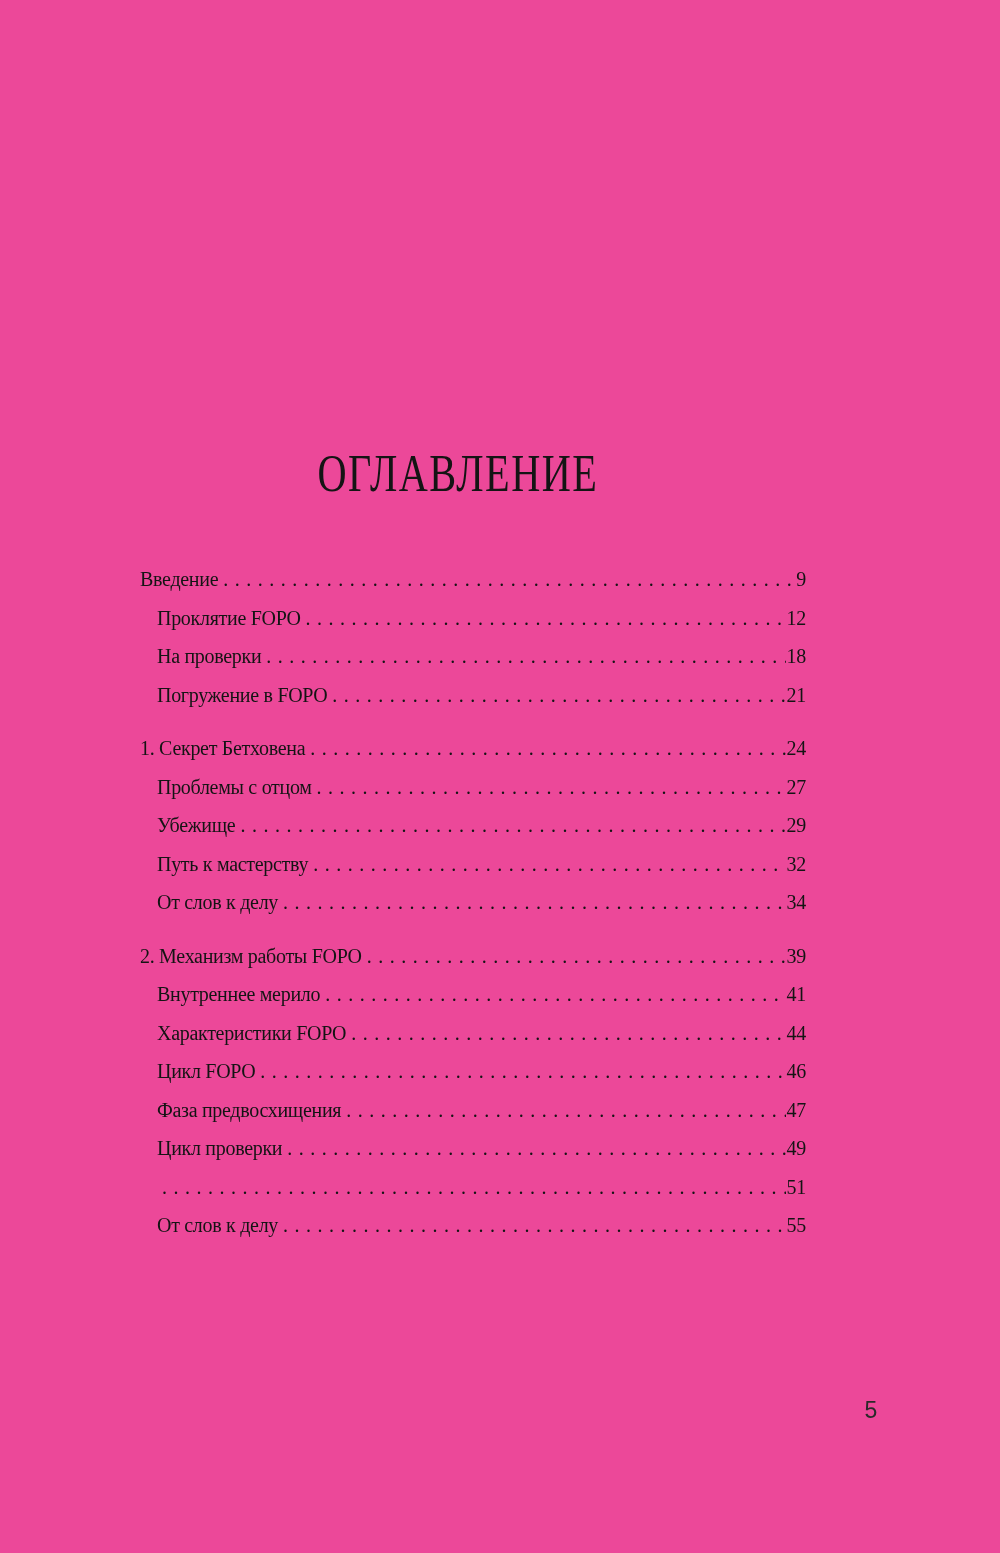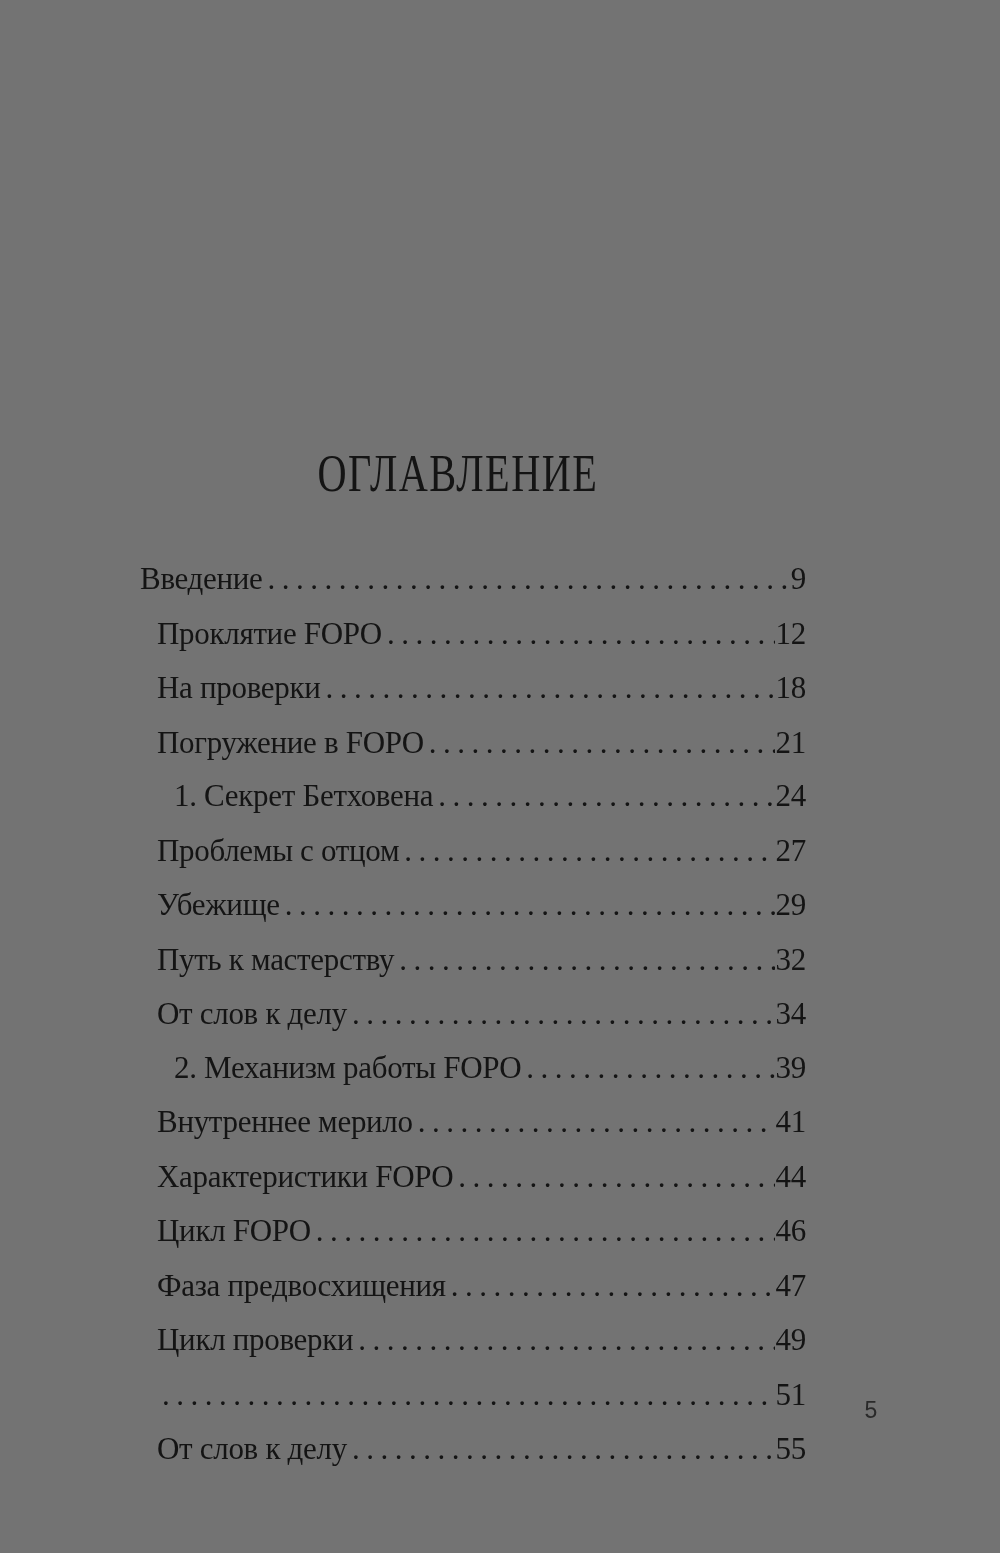--- a/index.html
+++ b/index.html
@@ -5,21 +5,21 @@
   html, body { margin: 0; padding: 0; }
   body {
     width: 1000px; height: 1553px;
     background: #ffffff;
     font-family: "Liberation Serif", serif;
     color: #141414;
   }
   .page {
     position: relative;
     width: 1000px; height: 1553px;
-    background: #737373;
+    background: #ec4899;
     overflow: hidden;
   }
   .toc-title {
     position: absolute;
     top: 443px; left: 127px; width: 662px;
     text-align: center;
     font-size: 53px;
     font-weight: 400;
     letter-spacing: 2px;
     transform: scaleX(0.76);
@@ -28,25 +28,25 @@
   }
   .toc {
     position: absolute;
     left: 140px; top: 560px; width: 666px;
   }
   .row {
     display: flex;
     align-items: baseline;
     height: 38.5px;
     line-height: 38.5px;
-    font-size: 31px;
+    font-size: 20px;
     letter-spacing: -0.3px;
   }
-  .lvl1 { padding-left: 17px; margin-top: 16px; }
-  .sect { margin-top: 15px; margin-left: 34px; }
+  .lvl1 { padding-left: 17px; }
+  .sect { margin-top: 15px; }
   .label { white-space: nowrap; }
   .dots {
     flex: 1 1 auto;
     overflow: hidden;
     white-space: nowrap;
     padding-left: 5px;
     margin-right: 1px;
     min-width: 0;
   }
   .dots::after {

